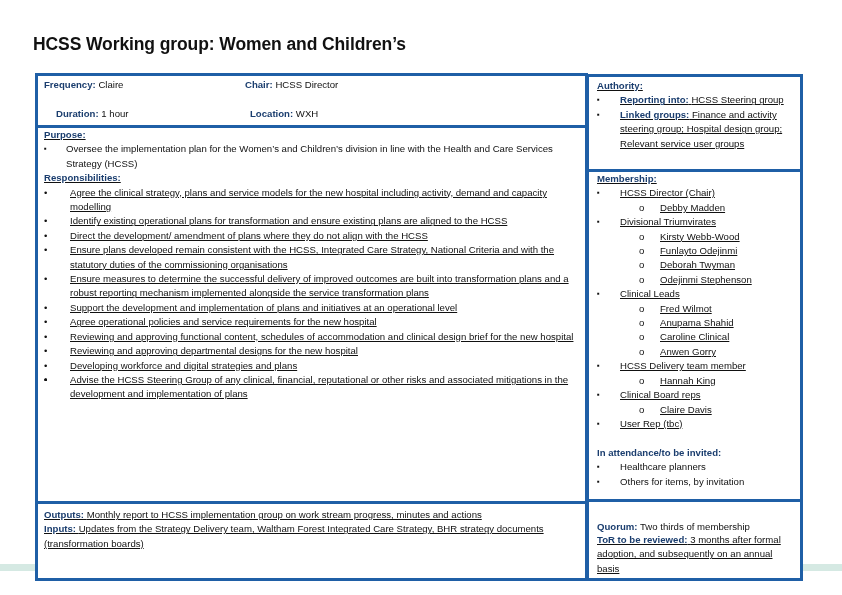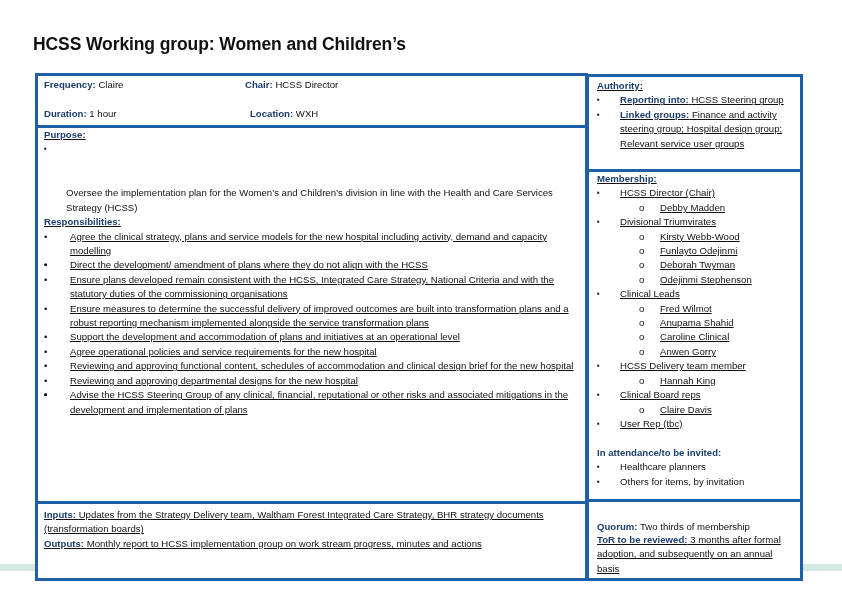--- a/index.html
+++ b/index.html
@@ -42,59 +42,59 @@
 <div class="hdiv" style="left:35px; top:501px; width:553px;"></div>
 
 <div class="txt kv" style="left:44px; top:78px;">
   <span class="lbl">Frequency:</span>
   <span>Claire</span>
 </div>
 <div class="txt kv" style="left:245px; top:78px;">
   <span class="lbl">Chair:</span>
   <span>HCSS Director</span>
 </div>
-<div class="txt kv" style="left:44px; top:107px;">
+<div class="txt kv" style="left:56px; top:107px;">
   <span class="lbl">Duration:</span>
   <span>1 hour</span>
 </div>
 <div class="txt kv" style="left:250px; top:107px;">
   <span class="lbl">Location:</span>
   <span>WXH</span>
 </div>
 
 <div class="txt wrapblock" style="left:44px; top:128px; width:538px;">
   <div class="lbl">Purpose:</div>
   <div class="li" style="padding-left:22px;">
     <span class="bullet" style="font-size:8px;">▪</span>
-    <span style="display:inline-block; width:500px;margin-top:44px;">Oversee the implementation plan for the Women’s and Children’s division in line with the Health and Care Services Strategy (HCSS)</span>
+    <span style="display:inline-block; width:500px;">Oversee the implementation plan for the Women’s and Children’s division in line with the Health and Care Services Strategy (HCSS)</span>
   </div>
   <div class="lbl">Responsibilities:</div>
   <div class="li"><span class="bullet">•</span><span>Agree the clinical strategy, plans and service models for the new hospital including activity, demand and capacity modelling</span></div>
-  <div class="li"><span class="bullet">•</span></div>
+  <div class="li"><span class="bullet">•</span><span>Identify existing operational plans for transformation and ensure existing plans are aligned to the HCSS</span></div>
   <div class="li"><span class="bullet">•</span><span>Direct the development/ amendment of plans where they do not align with the HCSS</span></div>
   <div class="li"><span class="bullet">•</span><span>Ensure plans developed remain consistent with the HCSS, Integrated Care Strategy, National Criteria and with the statutory duties of the commissioning organisations</span></div>
   <div class="li"><span class="bullet">•</span><span>Ensure measures to determine the successful delivery of improved outcomes are built into transformation plans and a robust reporting mechanism implemented alongside the service transformation plans</span></div>
-  <div class="li"><span class="bullet">•</span><span>Support the development and accommodation of plans and initiatives at an operational level</span></div>
+  <div class="li"><span class="bullet">•</span><span>Support the development and implementation of plans and initiatives at an operational level</span></div>
   <div class="li"><span class="bullet">•</span><span>Agree operational policies and service requirements for the new hospital</span></div>
   <div class="li"><span class="bullet">•</span><span>Reviewing and approving functional content, schedules of accommodation and clinical design brief for the new hospital</span></div>
   <div class="li"><span class="bullet">•</span><span>Reviewing and approving departmental designs for the new hospital</span></div>
-  <div class="li"><span class="bullet">•</span></div>
+  <div class="li"><span class="bullet">•</span><span>Developing workforce and digital strategies and plans</span></div>
   <div class="li"><span class="bullet">•</span></div>
   <div class="li"><span class="bullet">•</span></div>
   <div class="li"><span class="bullet">•</span><span>Advise the HCSS Steering Group of any clinical, financial, reputational or other risks and associated mitigations in the development and implementation of plans</span></div>
 </div>
 
 <div class="txt wrapblock" style="left:44px; top:508px; width:530px;">
   <div>
+    <span class="lbl">Outputs:</span>
+    <span>Monthly report to HCSS implementation group on work stream progress, minutes and actions</span>
+  </div>
+  <div>
     <span class="lbl">Inputs:</span>
     <span>Updates from the Strategy Delivery team, Waltham Forest Integrated Care Strategy, BHR strategy documents (transformation boards)</span>
-  </div>
-  <div>
-    <span class="lbl">Outputs:</span>
-    <span>Monthly report to HCSS implementation group on work stream progress, minutes and actions</span>
   </div>
 </div>
 
 <div class="box" style="left:586px; top:74px; width:217px; height:507px;"></div>
 <div class="hdiv" style="left:586px; top:169px; width:217px;"></div>
 <div class="hdiv" style="left:586px; top:499px; width:217px;"></div>
 
 <div class="txt wrapblock" style="left:597px; top:79px; width:200px;">
   <div class="lbl">Authority:</div>
   <div class="li" style="padding-left:23px;">

